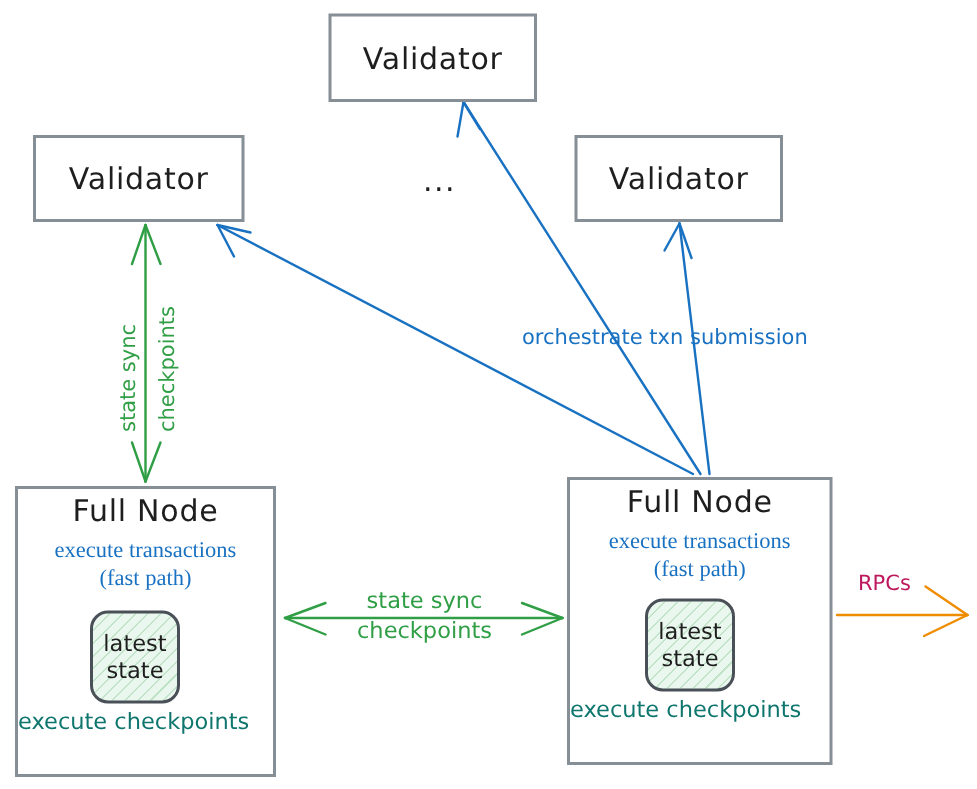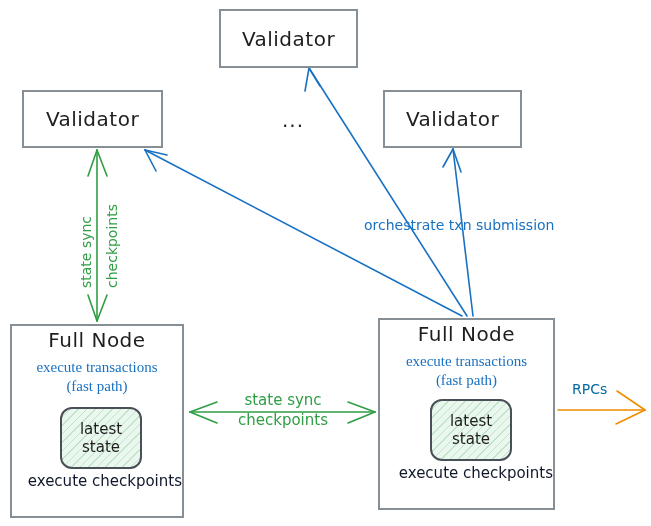--- a/index.html
+++ b/index.html
@@ -57,28 +57,28 @@
     font-family: Liberation Serif, serif;
     font-size: 15px;
     color: #1971c2;
     text-align: center;
     line-height: 1.25;
     margin-top: 6px;
   }
   .fn-green {
     font-family: "DejaVu Sans", sans-serif;
     font-size: 15px;
-    color: #0f172a;
-    text-align: right;
+    color: #0f766e;
+    text-align: left;
     margin-top: 6px;
   }
   .state-box {
     position: absolute;
     box-sizing: border-box;
-    width: 82px;
+    width: 60px;
     height: 62px;
     border: 2px solid #495057;
     border-radius: 12px;
     background-color: #eaf7ee;
     background-image: repeating-linear-gradient(
       -45deg,
       rgba(47,158,68,0.22) 0px,
       rgba(47,158,68,0.22) 1px,
       rgba(255,255,255,0) 1px,
       rgba(255,255,255,0) 6px
@@ -94,21 +94,21 @@
     color: #1e1e1e;
     line-height: 1.2;
   }
   .free-label {
     position: absolute;
     font-family: "DejaVu Sans", sans-serif;
     white-space: nowrap;
   }
   .lbl-blue { color: #1971c2; font-size: 14px; }
   .lbl-green { color: #2f9e44; font-size: 15px; line-height: 1.3; text-align: center; }
-  .lbl-orange { color: #0369a1; font-size: 14px; }
+  .lbl-orange { color: #be185d; font-size: 14px; }
   .ellipsis {
     position: absolute;
     font-family: "DejaVu Sans", sans-serif;
     font-size: 20px;
     color: #1e1e1e;
     letter-spacing: 1px;
   }
   .vlabel {
     position: absolute;
     font-family: "DejaVu Sans", sans-serif;
@@ -196,21 +196,21 @@
       <div>execute transactions</div>
       <div>(fast path)</div>
     </div>
     <div class="state-box" style="left:50px; top:79px;">
       <span class="state-line">latest</span>
       <span class="state-line">state</span>
     </div>
     <div class="fn-green" style="margin-top:74px;">execute checkpoints</div>
   </div>
 
-  <div class="free-label lbl-blue" style="left:364px; top:217px;">orchestrate txn submission</div>
+  <div class="free-label lbl-blue" style="left:348px; top:217px;">orchestrate txn submission</div>
 
   <div class="vlabel" style="left:78px; top:288px;">state sync</div>
   <div class="vlabel" style="left:104px; top:288px;">checkpoints</div>
 
   <div class="free-label lbl-green" style="left:228px; top:391px; width:110px;">
     <div>state sync</div>
     <div>checkpoints</div>
   </div>
 
   <div class="free-label lbl-orange" style="left:572px; top:381px;">RPCs</div>

